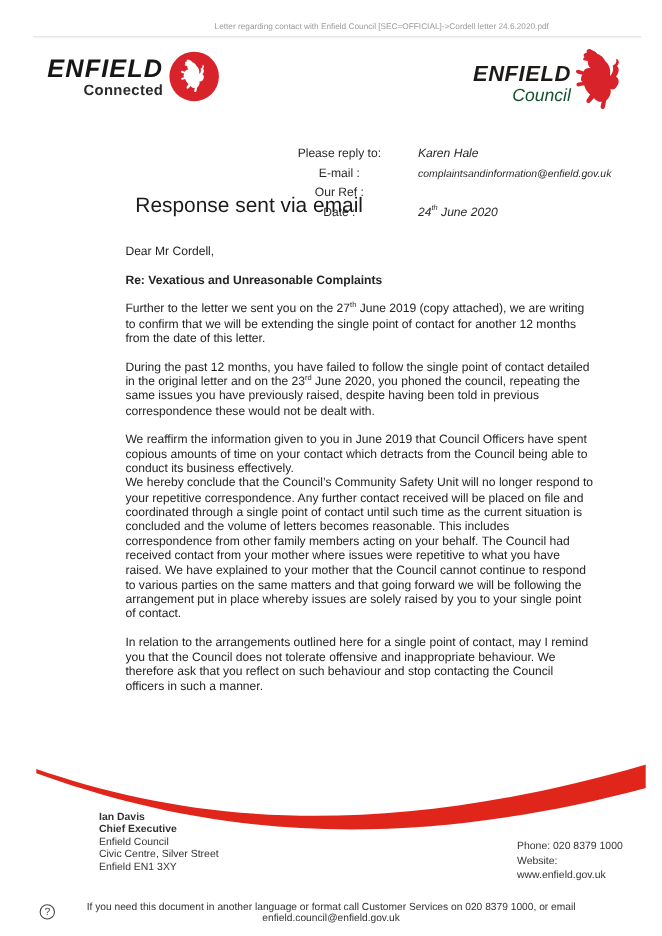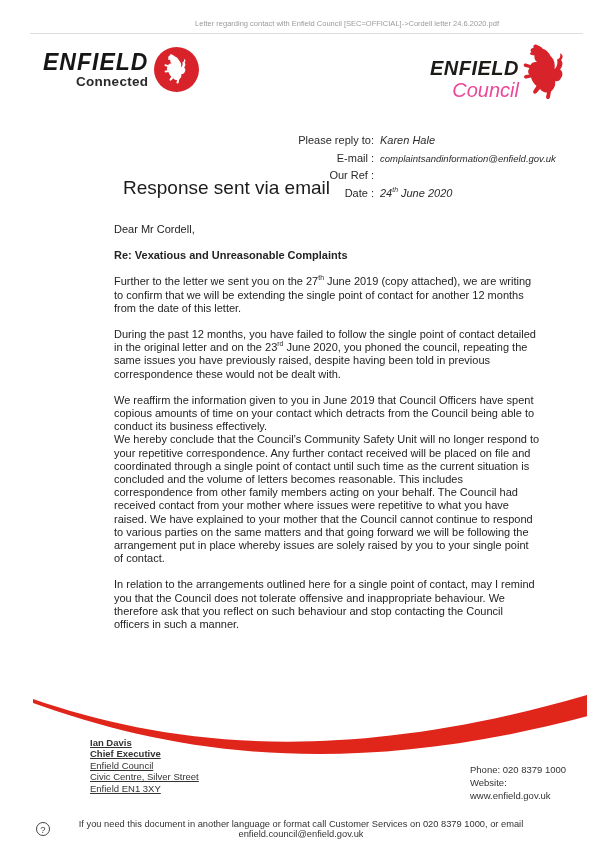--- a/index.html
+++ b/index.html
@@ -18,43 +18,43 @@
   
   .logo-left { position:absolute; top:31px; left:28px; display:flex; align-items:center; gap:6px; }
   .logo-left .name { font-style:italic; font-weight:bold; font-size:23px; letter-spacing:1px; color:#161616; line-height:22px; }
   .logo-left .tagline { font-weight:bold; font-size:13.5px; color:#2a2a2a; text-align:right; margin-top:1px; letter-spacing:0.3px; }
   .logo-left .roundel { width:45px; height:45px; border-radius:50%; background:#d8232a; display:flex; align-items:center; justify-content:center; }
   .logo-left .roundel svg { width:27px; height:33px; }
 
   .logo-right { position:absolute; top:27px; right:15px; display:flex; align-items:flex-start; }
   .logo-right .txt { text-align:right; margin-top:16px; margin-right:1px; }
   .logo-right .name { font-style:italic; font-weight:bold; font-size:20px; letter-spacing:0.5px; color:#1d1b18; line-height:19px; }
-  .logo-right .tagline { font-style:italic; font-size:20px; color:#ec4899; margin-top:1px; }
+  .logo-right .tagline { font-style:italic; font-size:16px; color:#14532d; margin-top:1px; }
   .logo-right svg.lion { width:52px; height:60px; }
 
   
   .reply-block { position:absolute; top:118px; left:228px; width:330px; font-size:11px; color:#2a2a2a; }
   .reply-row { display:flex; align-items:baseline; height:17.6px; }
-  .reply-row .lbl { width:137px; text-align:right; padding-right:6px; flex:none; }
+  .reply-row .lbl { width:137px; text-align:center; padding-right:6px; flex:none; }
   .reply-row .val { flex:1; white-space:nowrap;font-style:italic; }
   .reply-row .val.small { font-size:9.5px; }
 
   .sent-via { position:absolute; top:161px; left:108px; font-size:19px; color:#1b1b1b; }
 
   
   .body { position:absolute; top:207px; left:99px; width:426px; font-size:11px; line-height:13.2px; color:#242424; }
   .body p { margin:0 0 13px 0; }
   .body p.tight { margin-bottom:0; }
   .subject { font-weight:bold; }
 
   
   .swoosh { position:absolute; top:640px; left:0; width:602px; height:120px; }
 
   
-  .sig-block { position:absolute; top:721px; left:75px; font-size:9.5px; line-height:11.4px; color:#333;text-decoration:underline; }
+  .sig-block { position:absolute; top:721px; left:75px; font-size:9.5px; line-height:11.4px; color:#333; }
   .sig-block .b { font-weight:bold; }
   .contact-block { position:absolute; top:748px; left:455px; font-size:9.5px; line-height:12.8px; color:#333; }
   .lang-notice { position:absolute; top:803px; left:30px; right:30px; text-align:center; font-size:9.3px; color:#333; }
   .help-icon { position:absolute; top:806px; left:21px; width:14px; height:14px; border:1.3px solid #454545; border-radius:50%;
     display:flex; align-items:center; justify-content:center; font-size:9.5px; color:#454545; cursor:pointer; }
 </style>
 </head>
 <body>
 
 <svg width="0" height="0" style="position:absolute">

